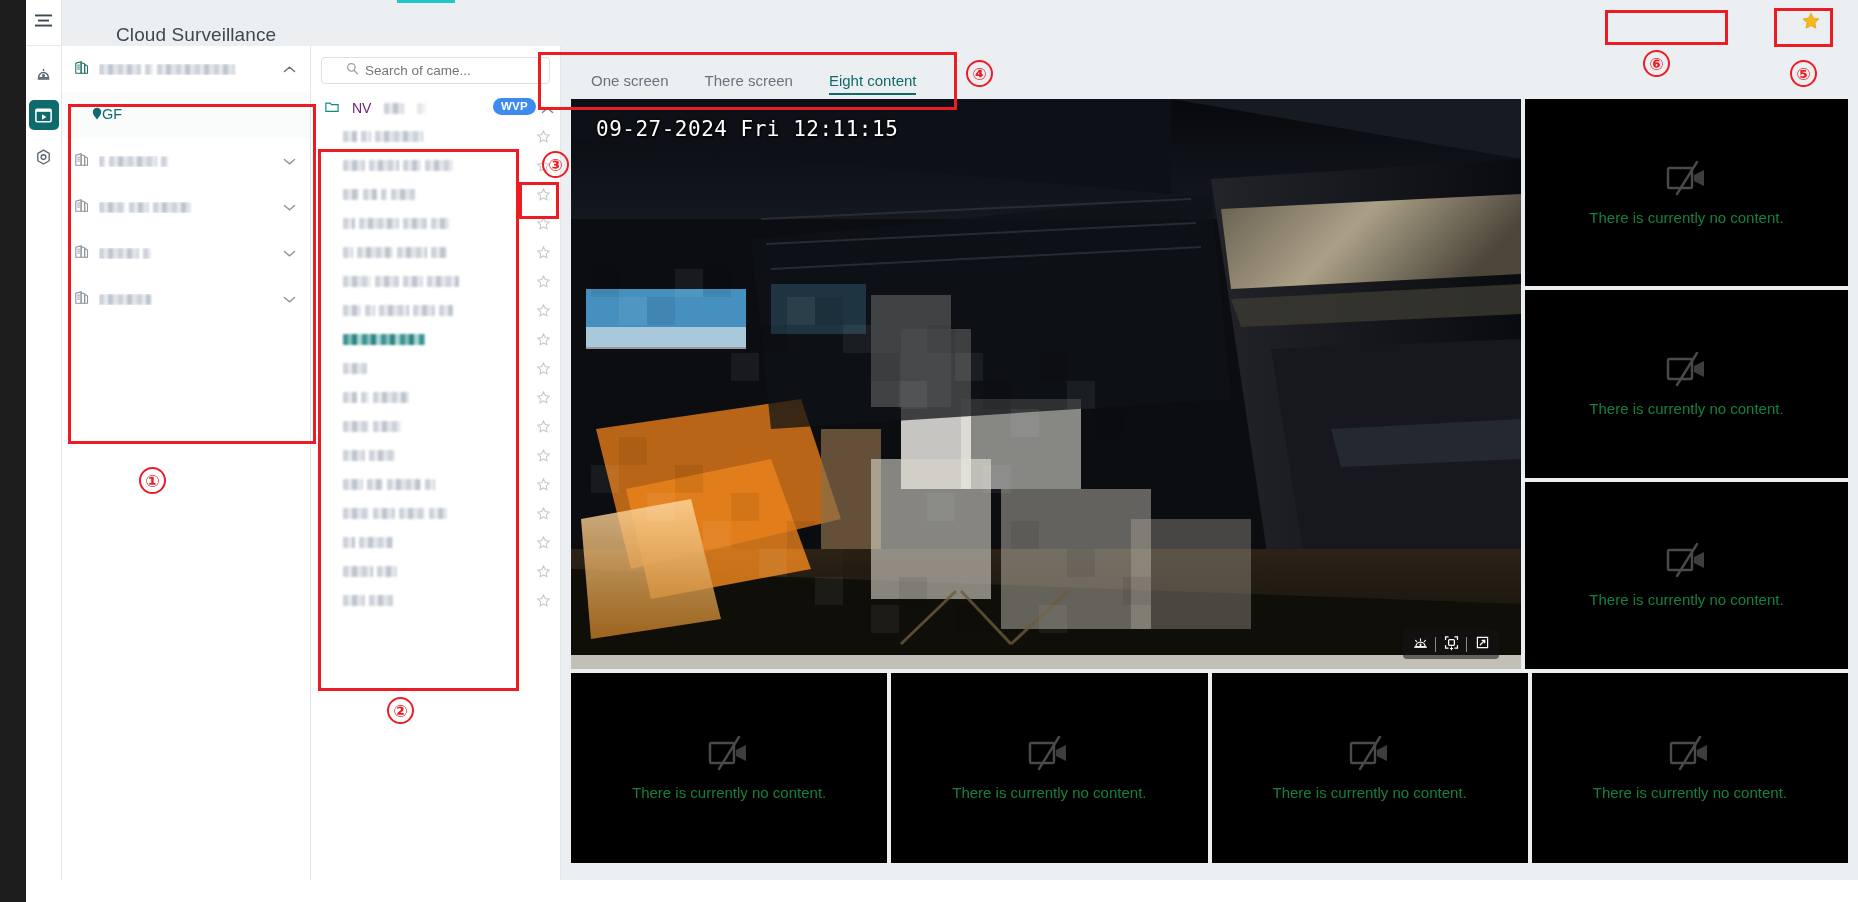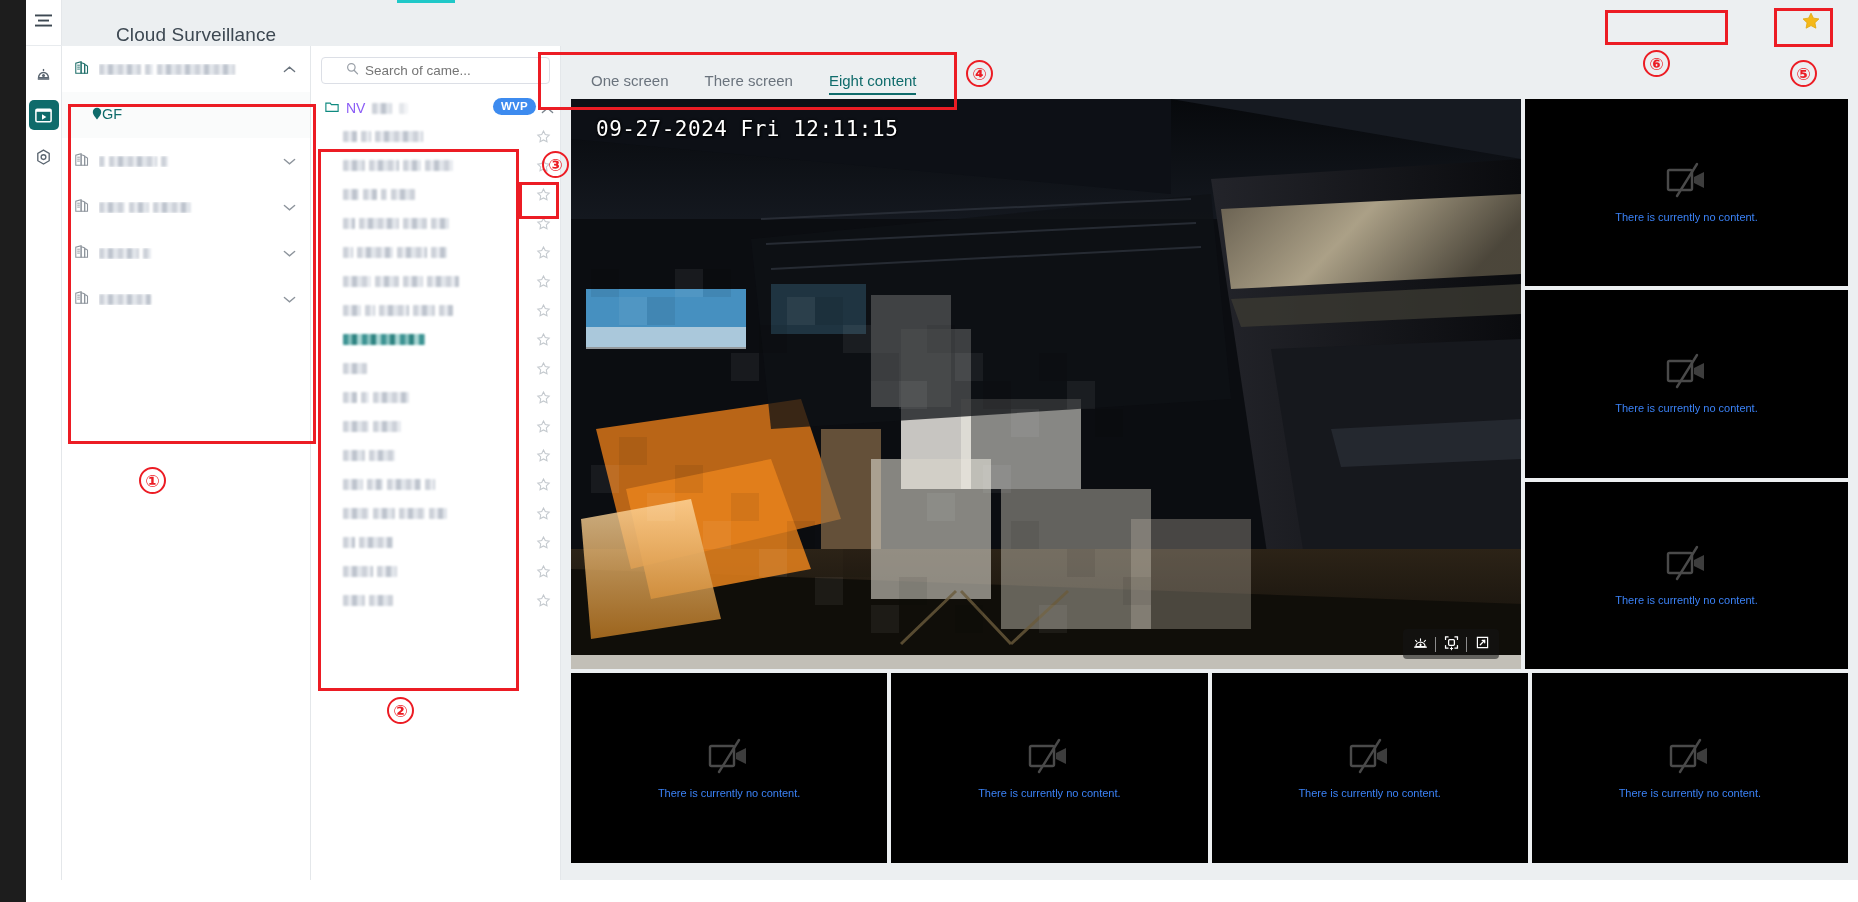--- a/index.html
+++ b/index.html
@@ -103,21 +103,21 @@
   }
   .cam-search input {
     border:0; outline:0; font-size:13.5px; color:#8a9199; width:100%;
     font-family:"Liberation Sans", sans-serif; background:transparent;
   }
   .cam-tree { padding-top:6px; }
   .cam-group {
     height:28px; display:flex; align-items:center; gap:7px; padding-left:14px;
     position:relative;
   }
-  .cam-group .gtxt { font-size:14px; color:#8b5cf6; display:flex; align-items:center; gap:7px;}
+  .cam-group .gtxt { font-size:14px; color:#701a75; display:flex; align-items:center; gap:13px;}
   .wvp-badge {
     position:absolute; right:24px; top:4px;
     background:#3d8bef; color:#fff; font-size:11.5px; font-weight:bold;
     border-radius:9px; padding:2px 8px 3px; letter-spacing:.3px;margin-left:16px;
   }
   .cam-group .gchev { position:absolute; right:6px; top:7px; }
   .cam-row {
     height:29px; display:flex; align-items:center; padding:0 6px 0 32px;
     cursor:pointer; gap:4px;
   }
@@ -162,21 +162,21 @@
   }
   .live-ctrls .cbtn { width:30px; height:24px; display:flex; align-items:center; justify-content:center; cursor:pointer;}
   .live-ctrls .sep { width:1px; height:15px; background:#8c8c8c; }
 
   .side-stack { display:flex; flex-direction:column; gap:4px; flex:1; }
   .grid-bot { display:flex; gap:4px; height:190px; margin-top:4px; }
   .nocell {
     background:#000; flex:1; display:flex; flex-direction:column;
     align-items:center; justify-content:center; gap:9px; color:#9a9a9a;
   }
-  .nocell .nctext { font-size:11px; color:#3b82f6; }
+  .nocell .nctext { font-size:15px; color:#15803d; }
   .side-stack .nocell { flex:1 1 0; }
 
   
   .bottom-strip { position:absolute; left:26px; right:0; bottom:0; height:22px; background:#ffffff; }
   .bottom-dark { position:absolute; left:0; bottom:0; width:26px; height:22px; background:#1d1d1d;}
 </style>
 </head>
 <body>
 
 <div id="app">

